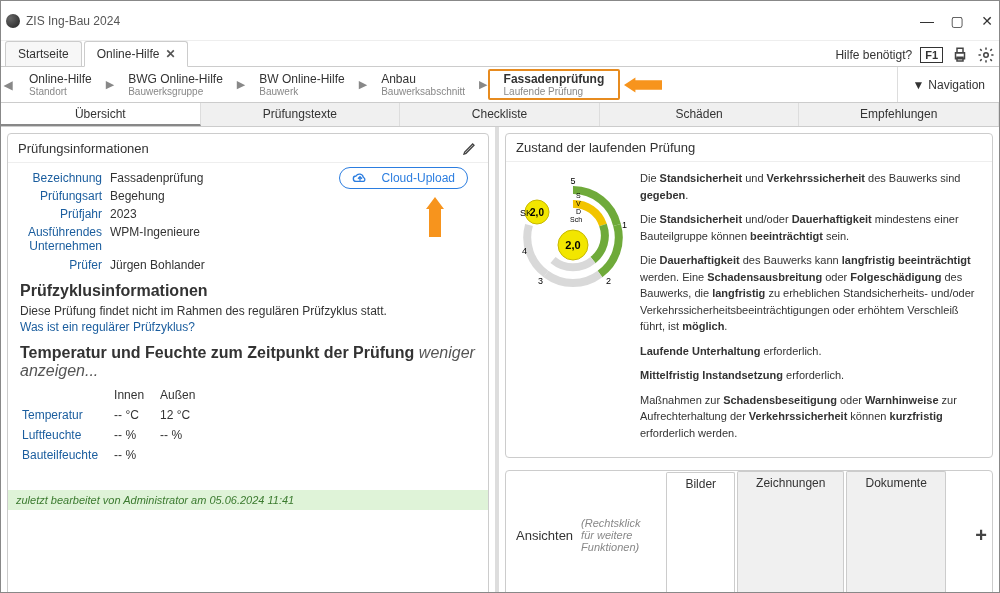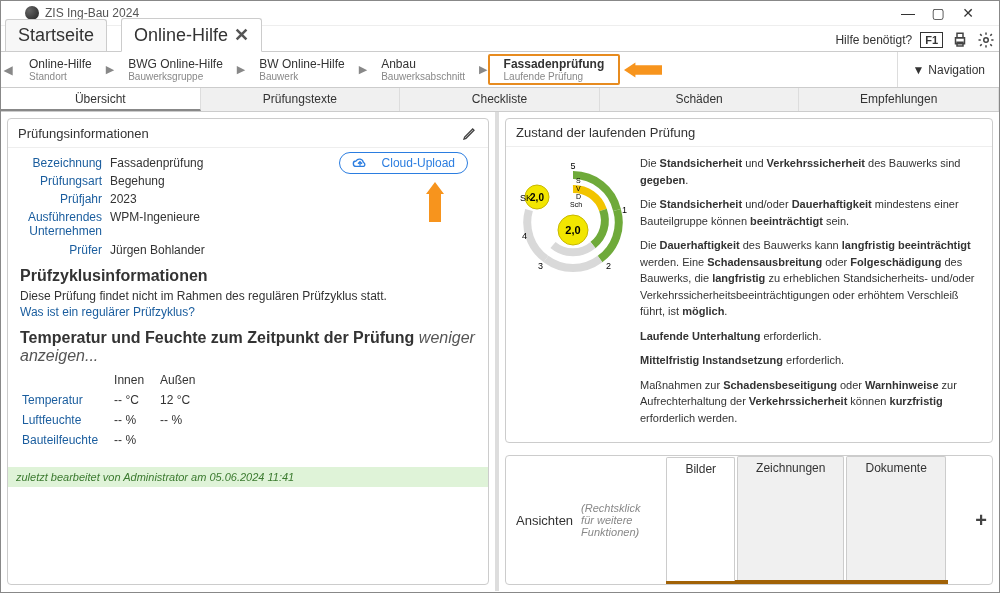--- a/index.html
+++ b/index.html
@@ -1,27 +1,27 @@
 <!DOCTYPE html>
 <html><head>
 <meta charset="utf-8">
 <style>
   * { box-sizing: border-box; margin: 0; padding: 0; }
   body { font-family: "Segoe UI", Tahoma, sans-serif; font-size: 12px; color: #333; background: #fff; width: 1000px; height: 593px; overflow: hidden; border: 1px solid #888; }
   
   
-  .titlebar { height: 25px; display: flex; align-items: center; padding: 0 24px; background: #fff; border-bottom: 1px solid #eee; }
+  .titlebar { height: 40px; display: flex; align-items: center; padding: 0 5px; background: #fff; border-bottom: 1px solid #eee; }
   .titlebar .app-icon { width: 14px; height: 14px; border-radius: 50%; background: radial-gradient(circle at 30% 30%, #666, #222); margin-right: 6px; }
   .titlebar .title { flex: 1; font-size: 12px; color: #555; }
   .titlebar .win-controls { display: flex; gap: 16px; }
   .titlebar .win-btn { width: 14px; height: 14px; display: flex; align-items: center; justify-content: center; font-size: 14px; color: #333; cursor: pointer; }
   
   
   .tabstrip { height: 26px; display: flex; align-items: flex-end; border-bottom: 1px solid #ccc; padding: 0 4px; }
-  .tab { padding: 5px 12px; border: 1px solid #ccc; border-bottom: none; background: #f7f7f7; margin-right: 14px; border-radius: 3px 3px 0 0; font-size: 18px; cursor: pointer; position: relative; }
+  .tab { padding: 5px 12px; border: 1px solid #ccc; border-bottom: none; background: #f7f7f7; margin-right: 2px; border-radius: 3px 3px 0 0; font-size: 12px; cursor: pointer; position: relative; }
   .tab.active { background: #fff; border-bottom: 1px solid #fff; top: 1px; }
   .tab .close { margin-left: 6px; font-weight: bold; color: #555; }
   .tabstrip .right { margin-left: auto; display: flex; align-items: center; gap: 8px; padding-bottom: 2px; }
   .f1-badge { border: 1px solid #333; padding: 1px 4px; font-size: 11px; font-weight: bold; }
   .tool-icon { width: 18px; height: 18px; display: flex; align-items: center; justify-content: center; color: #444; cursor: pointer; }
   
   
   .breadcrumb-row { height: 36px; display: flex; align-items: stretch; border-bottom: 1px solid #ccc; }
   .bc-item { display: flex; flex-direction: column; justify-content: center; padding: 0 14px; position: relative; font-size: 12px; }
   .bc-item .main { color: #333; }
@@ -51,21 +51,21 @@
   
   .info-row { display: flex; margin-bottom: 4px; }
   .info-label { width: 90px; text-align: right; color: #1a5d9e; font-size: 12px; padding-right: 8px; }
   .info-value { flex: 1; color: #333; }
   .link { color: #1a5d9e; cursor: pointer; }
   
   .cloud-btn { position: absolute; right: 20px; top: 4px; border: 1px solid #2b7de0; color: #2b7de0; border-radius: 14px; padding: 3px 12px; font-size: 12px; display: flex; align-items: center; gap: 14px; cursor: pointer; }
   
   .section-head { font-weight: bold; margin: 10px 0 4px; font-size: 16px; }
   .italic-note { font-style: italic; color: #555; }
-  .green-edit { background: #dff3d8; padding: 4px 8px; font-style: italic; color: #3b7a2f; font-size: 11px; margin: 16px -12px -8px -12px; }
+  .green-edit { background: #dff3d8; padding: 4px 8px; font-style: italic; color: #3b7a2f; font-size: 11px; margin: 24px -12px -8px -12px; }
   
   .temp-table td { padding: 2px 14px 2px 0; }
   .temp-table .rowlabel { color: #1a5d9e; width: 90px; }
   
   
   .status-body { display: flex; gap: 12px; }
   .gauge-wrap { width: 110px; height: 130px; position: relative; flex-shrink: 0; }
   .status-text { flex: 1; font-size: 11px; line-height: 1.5; }
   .status-text p { margin-bottom: 8px; }
   

